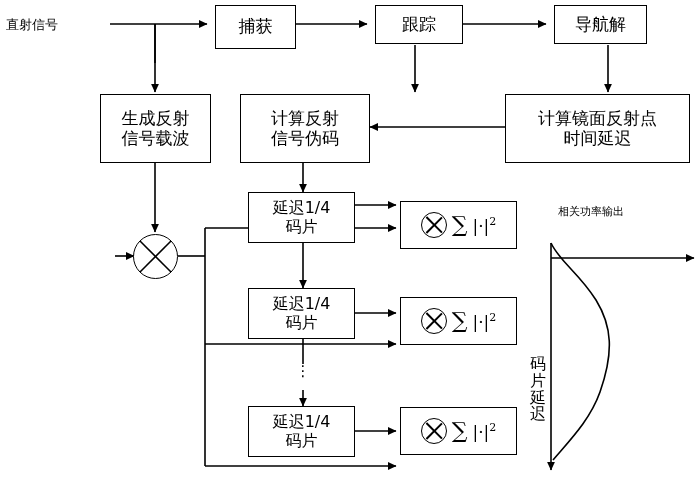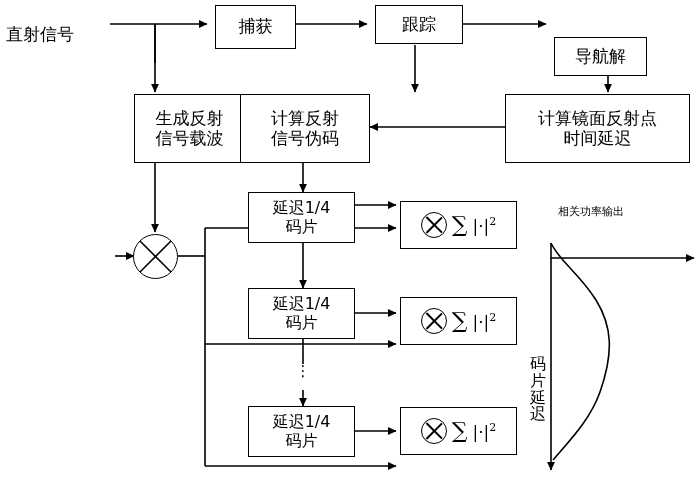--- a/index.html
+++ b/index.html
@@ -170,29 +170,29 @@
       <line x1="355" y1="431" x2="396" y2="431" marker-end="url(#arw)"></line>
 
       <line x1="551" y1="258" x2="694" y2="258" marker-end="url(#arw)"></line>
 
       <line x1="551" y1="243" x2="551" y2="470" marker-end="url(#arw)"></line>
 
       <path d="M551,243 C560,262 578,272 596,300 C612,326 614,352 600,392 C590,420 570,440 553,460" stroke-width="1.6" fill="none"></path>
     </g>
   </svg>
 
-  <div class="lbl" style="left:6px; top:25px; font-size:17px;">直射信号</div>
+  <div class="lbl" style="left:6px; top:18px; font-size:13px;">直射信号</div>
 
   <div class="box" style="left:215px; top:5px; width:81px; height:44px; font-size:17px;">捕获</div>
 
   <div class="box" style="left:375px; top:5px; width:88px; height:39px; font-size:17px;">跟踪</div>
 
-  <div class="box" style="left:554px; top:5px; width:93px; height:39px; font-size:17px;margin-top:32px;">导航解</div>
-
-  <div class="box" style="left:100px; top:94px; width:111px; height:69px; font-size:17px;margin-left:34px;">生成反射
+  <div class="box" style="left:554px; top:5px; width:93px; height:39px; font-size:17px;">导航解</div>
+
+  <div class="box" style="left:100px; top:94px; width:111px; height:69px; font-size:17px;">生成反射
 信号载波</div>
 
   <div class="box" style="left:505px; top:94px; width:185px; height:69px; font-size:17px;">计算镜面反射点
 时间延迟</div>
 
   <div class="box" style="left:240px; top:94px; width:130px; height:69px; font-size:17px;">计算反射
 信号伪码</div>
 
 
   <div class="circ" style="left:133px; top:234px; width:45px; height:45px;"></div>

